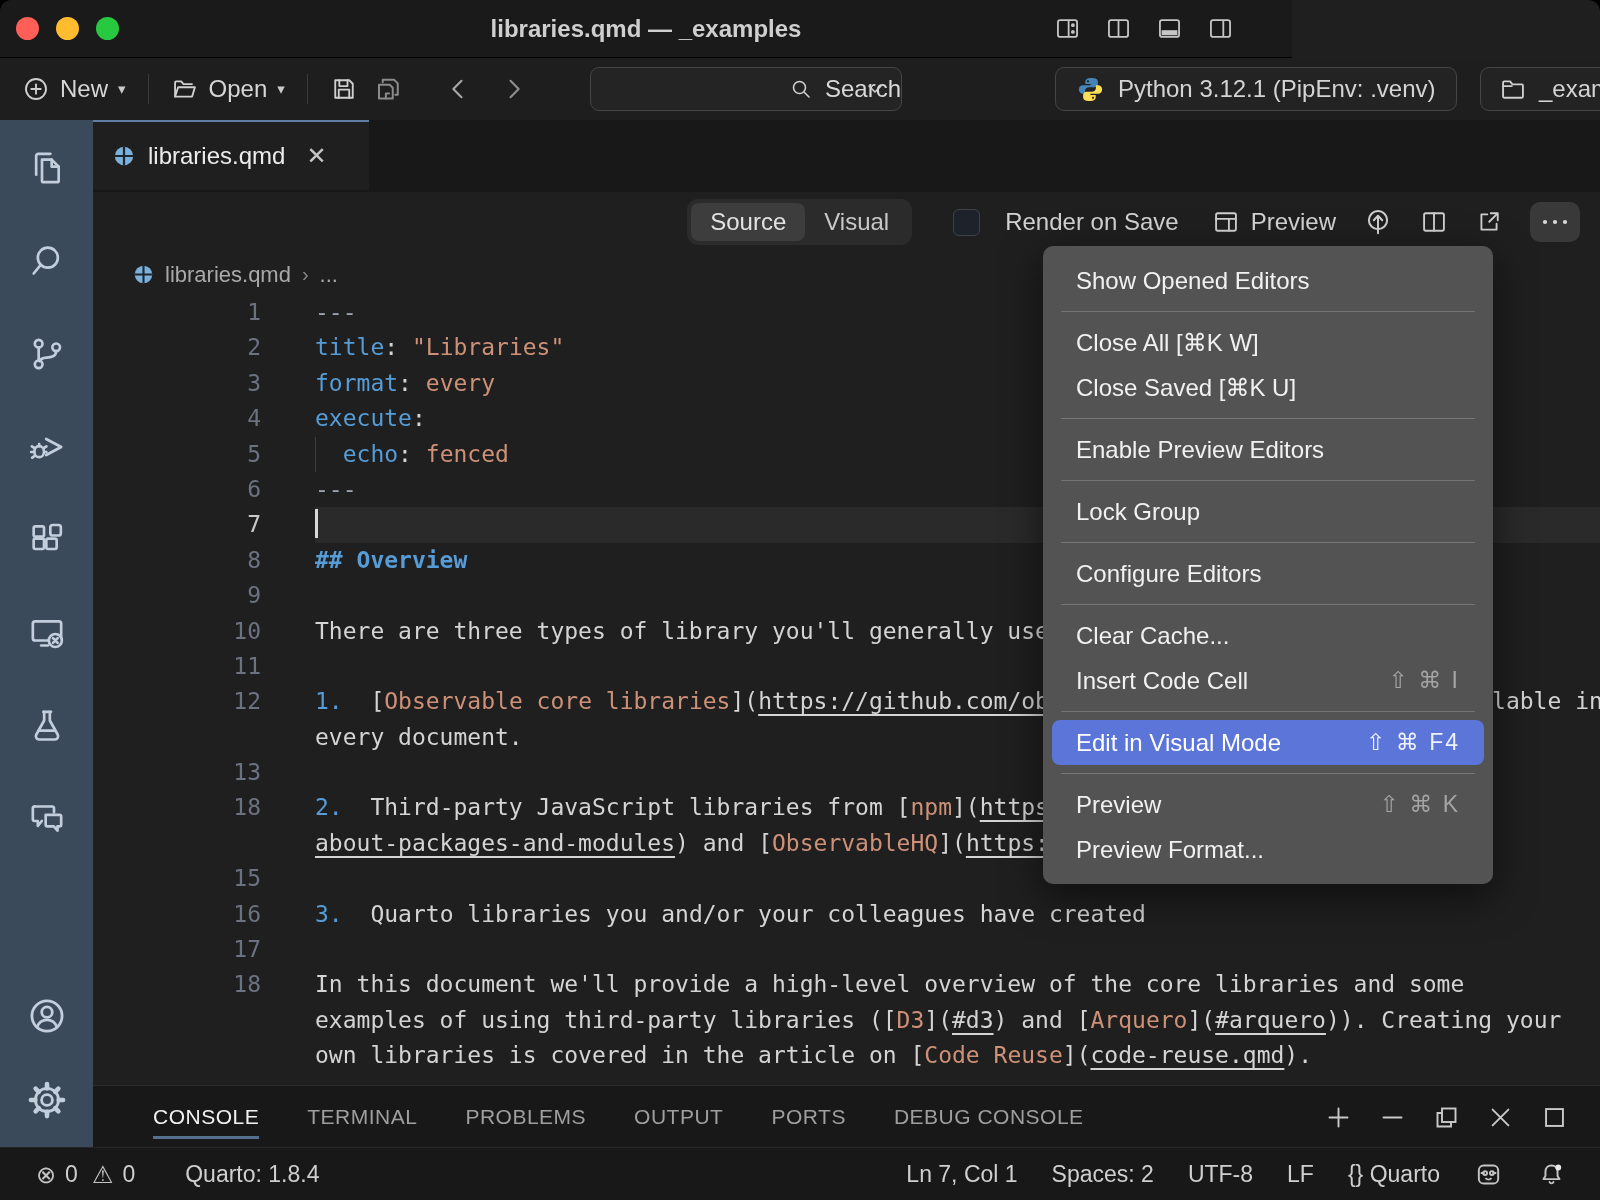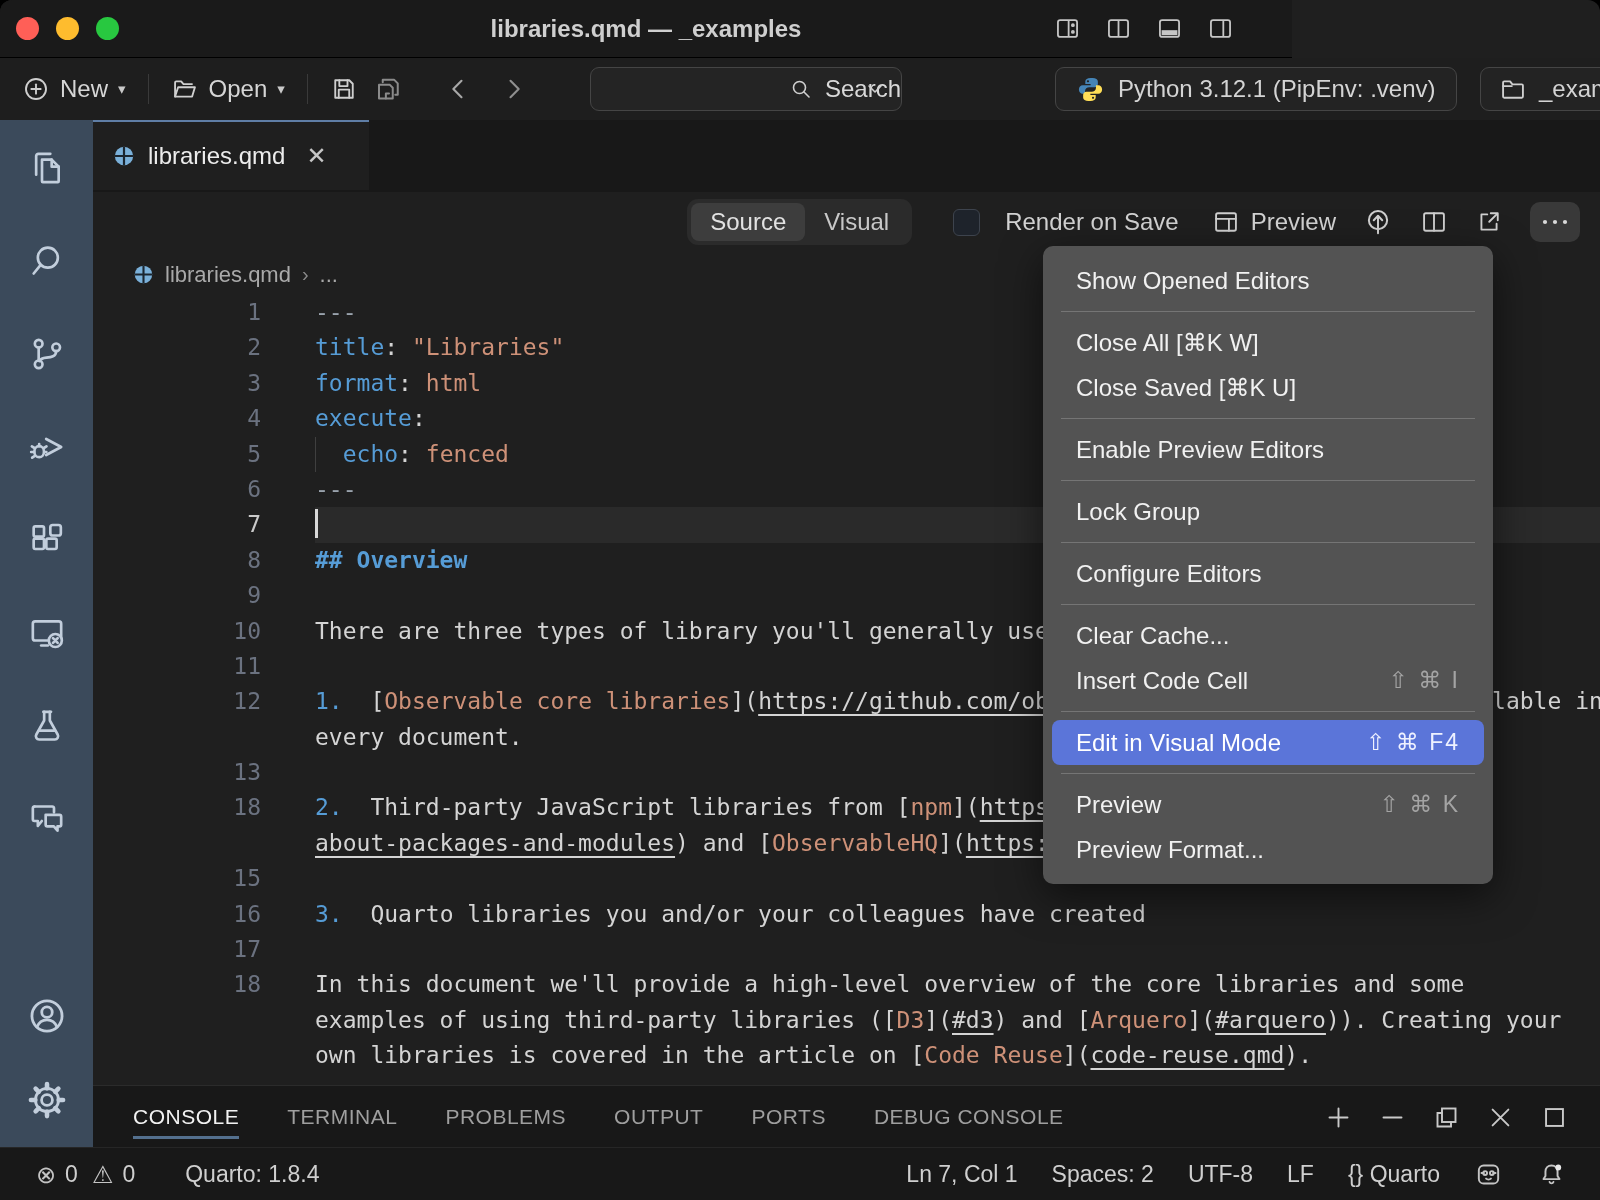--- a/index.html
+++ b/index.html
@@ -81,21 +81,21 @@
     box-shadow:0 12px 40px rgba(0,0,0,.55);padding:12px 0;z-index:50;}
   .mitem{height:45px;display:flex;align-items:center;justify-content:space-between;
     padding:0 24px;margin:0 9px;border-radius:8px;color:#f1f1f1;font-size:24px;}
   .mitem .ms{color:#a4a4a4;font-size:23px;letter-spacing:2px;}
   .mitem.hl{background:#5b75d9;color:#fff;}
   .mitem.hl .ms{color:#eef1ff;}
   .msep{height:1px;background:#757575;margin:8px 18px;}
   
   .panel{position:absolute;left:93px;top:1085px;right:0;height:62px;background:#181818;
     border-top:1px solid #2b2b2b;display:flex;align-items:center;}
-  .ptabs{display:flex;gap:48px;margin-left:40px;height:100%;align-items:flex-end;}
+  .ptabs{display:flex;gap:48px;margin-left:60px;height:100%;align-items:flex-end;}
   .ptab{color:#9f9f9f;font-size:21px;letter-spacing:.5px;height:100%;display:flex;align-items:center;position:relative;}
   .ptab.active{color:#f2f2f2;}
   .ptab.active::after{content:"";position:absolute;left:0;right:0;bottom:9px;height:3px;background:#54708e;}
   .picons{margin-left:auto;display:flex;gap:27px;padding-right:32px;align-items:center;}
   .picons svg{stroke:#c9c9c9;fill:none;stroke-width:1.7;stroke-linecap:round;}
   
   .statusbar{position:absolute;left:0;top:1147px;width:1600px;height:53px;background:#181818;
     border-top:1px solid #262626;color:#cfcfcf;font-size:23px;}
   .sb-left{position:absolute;left:36px;top:0;height:53px;display:flex;align-items:center;gap:14px;}
   .sb-right{position:absolute;right:34px;top:0;height:53px;display:flex;align-items:center;gap:34px;}
@@ -374,21 +374,21 @@
         <div class="crow">
           <span class="gut">1</span>
           <span class="txt"><span class="tk-dim">---</span></span>
         </div>
         <div class="crow">
           <span class="gut">2</span>
           <span class="txt"><span class="tk-key">title</span><span class="tk-punc">:</span><span class="tk-str"> "Libraries"</span></span>
         </div>
         <div class="crow">
           <span class="gut">3</span>
-          <span class="txt"><span class="tk-key">format</span><span class="tk-punc">:</span><span class="tk-str"> html</span></span>
+          <span class="txt"><span class="tk-key">format</span><span class="tk-punc">:</span><span class="tk-str"> every</span></span>
         </div>
         <div class="crow">
           <span class="gut">4</span>
           <span class="txt"><span class="tk-key">execute</span><span class="tk-punc">:</span></span>
         </div>
         <div class="crow guide">
           <span class="gut">5</span>
           <span class="txt"><span class="tk-key">  echo</span><span class="tk-punc">:</span><span class="tk-str"> fenced</span></span>
         </div>
         <div class="crow">

